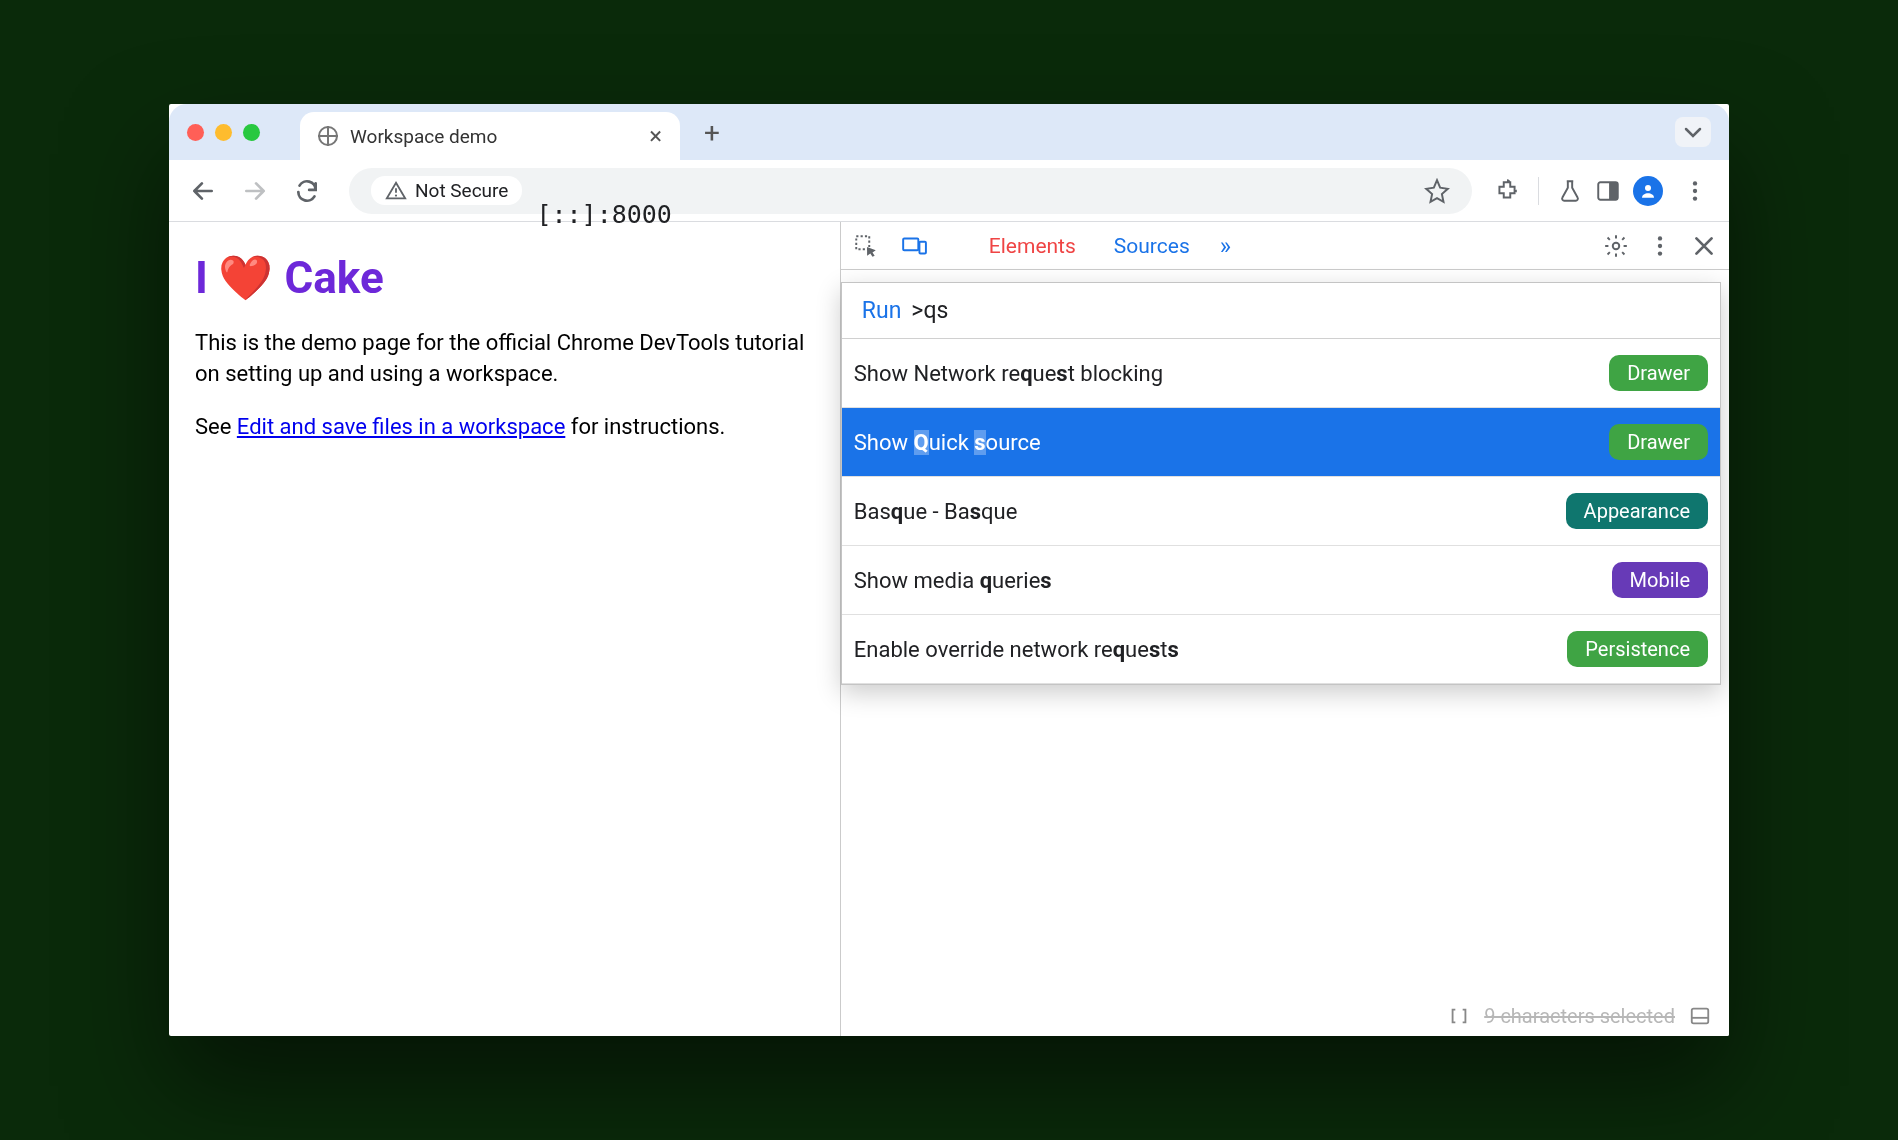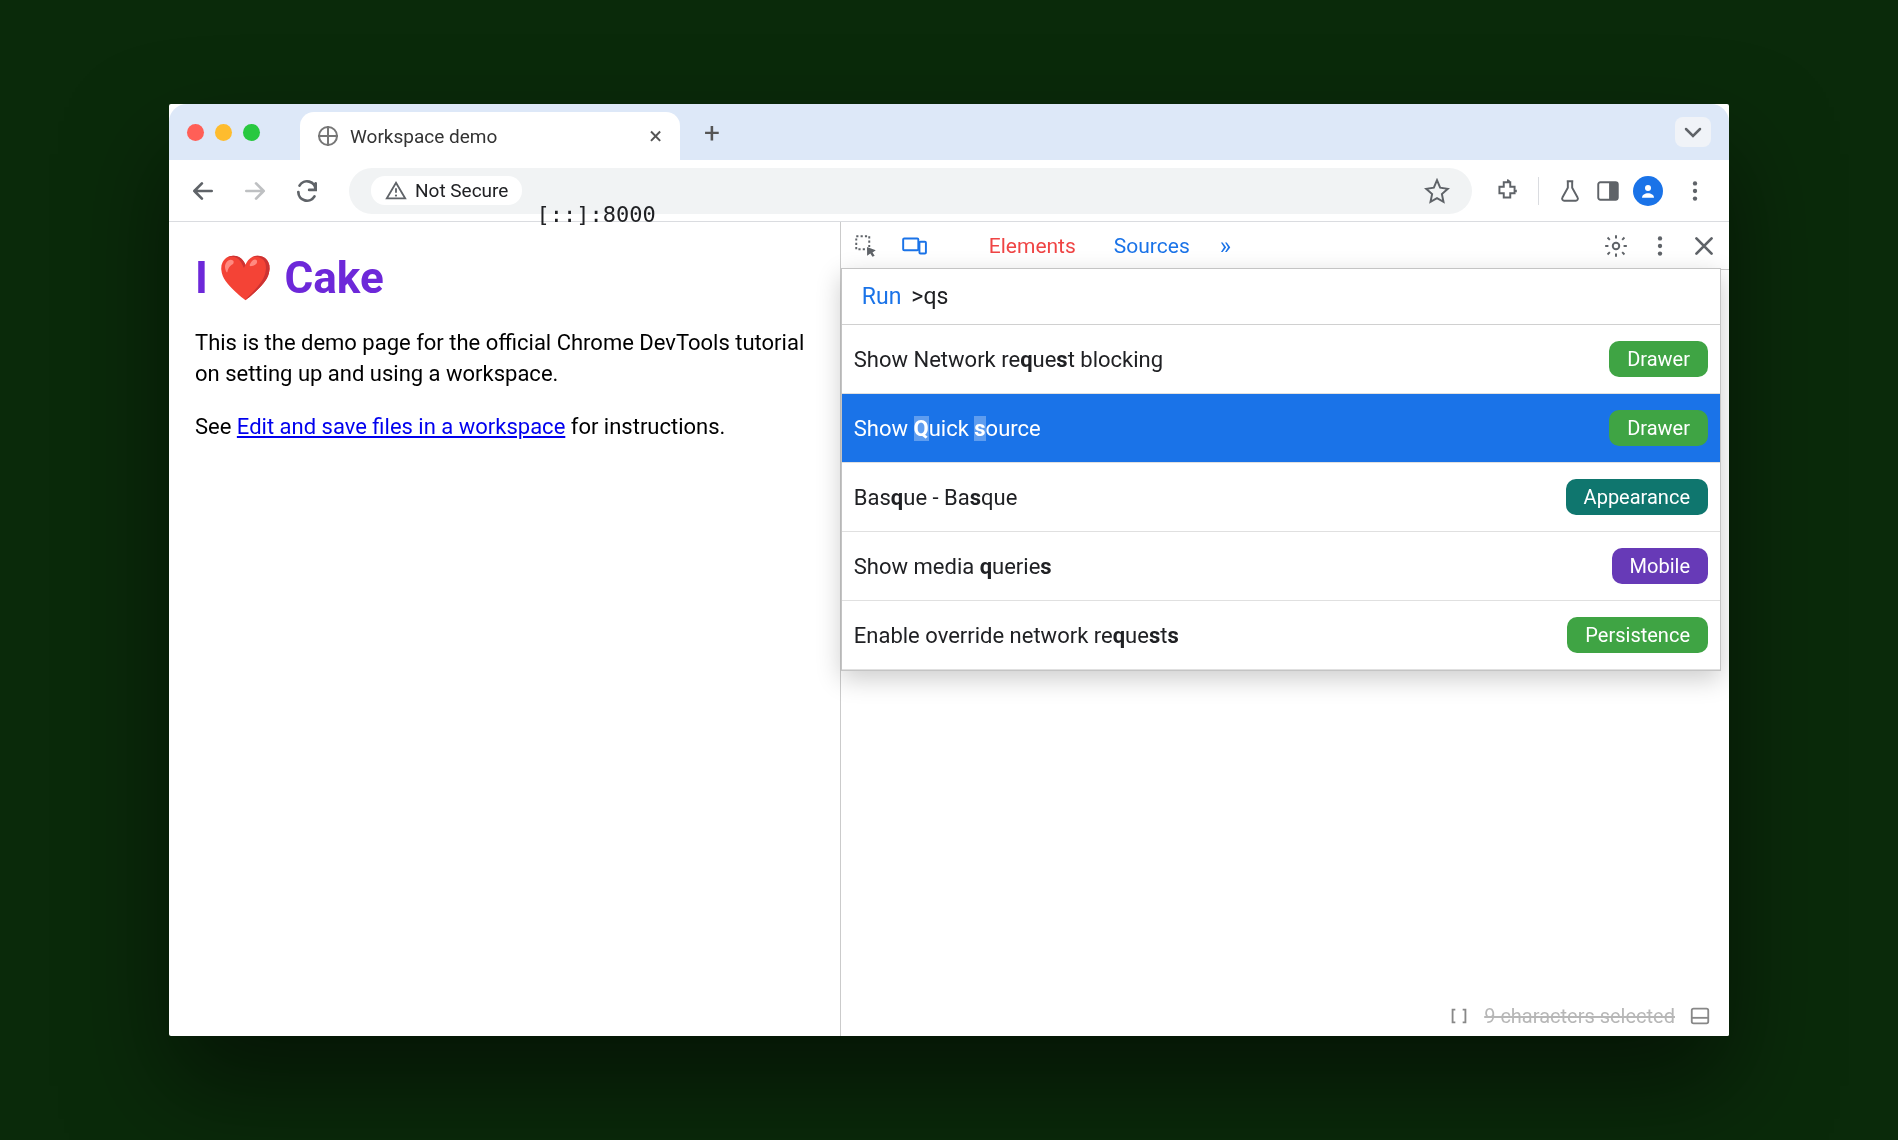--- a/index.html
+++ b/index.html
@@ -17,38 +17,38 @@
 .newtab{margin-left:24px;font-size:28px;color:#555;cursor:pointer;}
 .tabmenu{margin-left:auto;width:36px;height:30px;background:#f0f3f8;border-radius:8px;display:flex;align-items:center;justify-content:center;}
 .tabmenu svg{width:18px;height:12px;}
 .toolbar{height:62px;background:#fff;display:flex;align-items:center;padding:0 14px;gap:12px;border-bottom:1px solid #dadce0;}
 .nav-btn{width:40px;height:40px;display:flex;align-items:center;justify-content:center;color:#5f6368;cursor:pointer;}
 .nav-btn.disabled{opacity:0.4;}
 .nav-btn svg{width:26px;height:26px;}
 .omnibox{flex:1;height:46px;background:#f1f3f4;border-radius:23px;display:flex;align-items:center;padding:0 22px;margin:0 10px;font-size:21px;color:#202124;gap:14px;}
 .secure-chip{background:#fff;border-radius:14px;padding:3px 14px;display:flex;align-items:center;gap:8px;font-size:19px;}
 .warn-icon{width:22px;height:22px;}
-.url{color:#202124;font-family:monospace;font-size:22px;margin-top:48px;}
+.url{color:#202124;font-family:monospace;font-size:25px;margin-top:48px;}
 .omni-right{margin-left:auto;display:flex;align-items:center;gap:20px;}
 .tool-icon{width:26px;height:26px;color:#5f6368;cursor:pointer;}
 .divider{width:1px;height:28px;background:#dadce0;margin:0 6px;}
 .profile{width:30px;height:30px;border-radius:50%;background:#1a73e8;display:flex;align-items:center;justify-content:center;}
 .content-area{display:flex;height:calc(100% - 118px);}
 .page{flex:0 0 43%;padding:30px 26px;font-family:Georgia,"Times New Roman",serif;}
 .page h1{color:#6d28d9;font-size:44px;font-weight:bold;margin-bottom:24px;}
 .page p{font-size:22px;color:#000;line-height:1.4;margin-bottom:22px;}
 .page a{color:#0000ee;text-decoration:underline;}
 .devtools{flex:1;border-left:1px solid #cbcbcb;display:flex;flex-direction:column;background:#fff;position:relative;}
 .dt-tabs{height:48px;border-bottom:1px solid #cbcbcb;display:flex;align-items:center;padding:0 12px;gap:22px;font-size:21px;}
 .dt-icon{width:26px;height:26px;color:#5f6368;cursor:pointer;}
 .dt-tab{color:#ef4444;cursor:pointer;padding:0 8px;}
 .dt-tab.active{color:#1a73e8;}
 .dt-more{color:#1a73e8;font-size:24px;}
 .dt-right{margin-left:auto;display:flex;align-items:center;gap:18px;}
-.cmd-panel{position:absolute;top:46px;left:0;right:8px;background:#fff;border:1px solid #c4c4c4;box-shadow:0 8px 24px rgba(0,0,0,0.2);z-index:10;}
+.cmd-panel{position:absolute;top:60px;left:0;right:8px;background:#fff;border:1px solid #c4c4c4;box-shadow:0 8px 24px rgba(0,0,0,0.2);z-index:10;}
 .cmd-input-row{padding:14px 20px;font-size:23px;border-bottom:1px solid #d0d0d0;display:flex;gap:10px;}
 .cmd-run{color:#1a73e8;}
 .cmd-query{color:#202124;}
 .cmd-list{}
 .cmd-item{display:flex;align-items:center;justify-content:space-between;padding:16px 12px;font-size:22px;border-bottom:1px solid #e0e0e0;cursor:pointer;}
 .cmd-item.selected{background:#1a73e8;color:#fff;}
 .cmd-item.selected .hl{background:rgba(255,255,255,0.3);}
 .cmd-label{color:#202124;}
 .cmd-item.selected .cmd-label{color:#fff;}
 .hl{font-weight:bold;}

